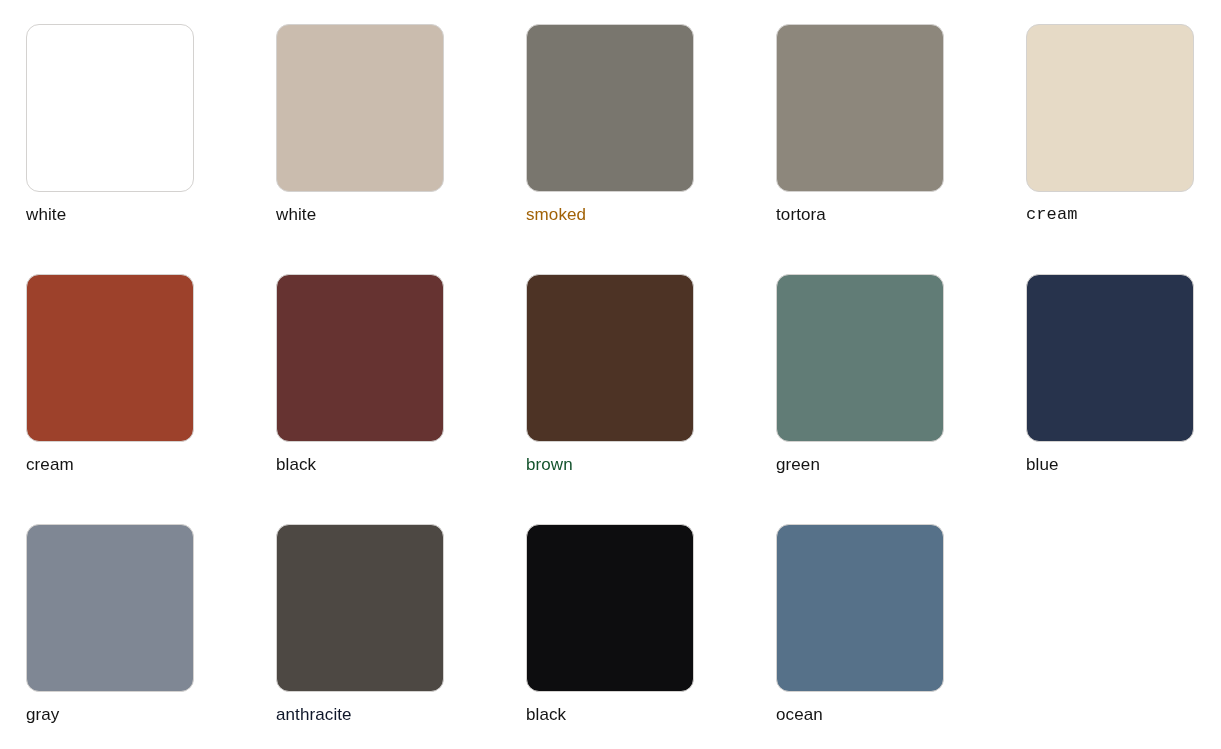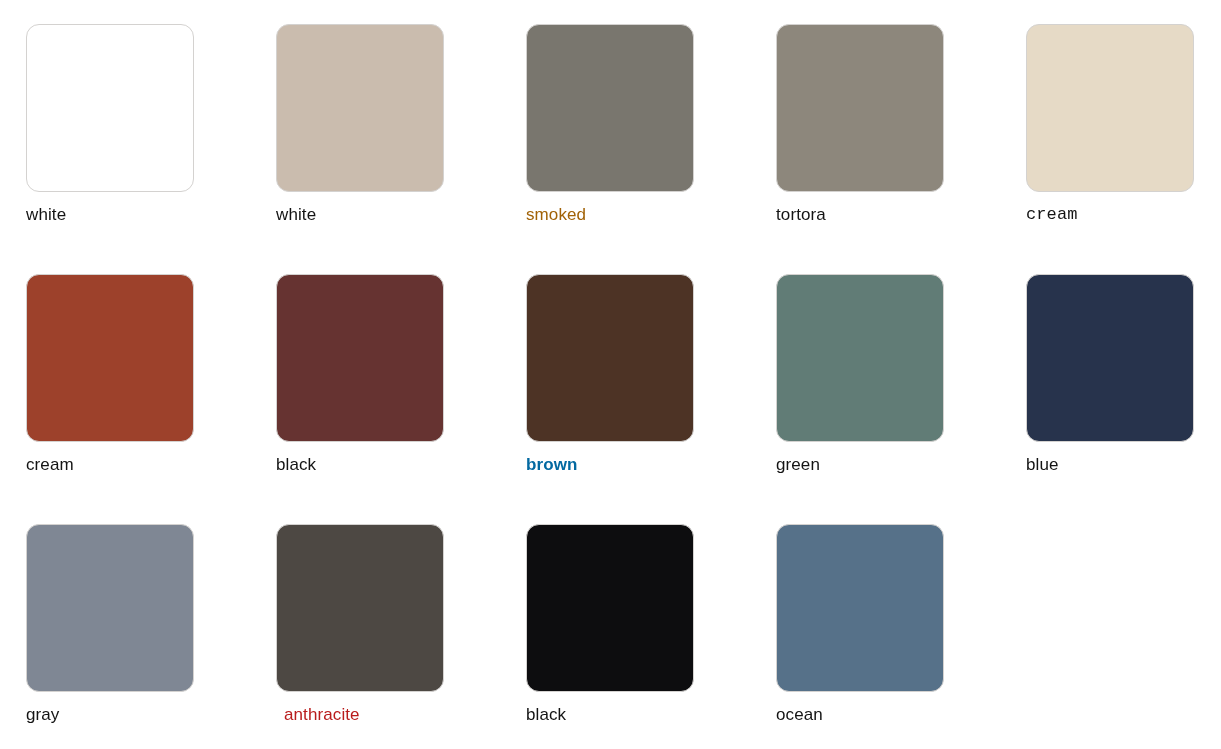--- a/index.html
+++ b/index.html
@@ -84,37 +84,37 @@
     <div class="swatch-cell">
       <div class="swatch-chip" style="background-color: rgb(157, 65, 43); border-color: rgb(212, 210, 208);"></div>
       <div class="swatch-label" style="color: rgb(20, 20, 20);">cream</div>
     </div>
     <div class="swatch-cell">
       <div class="swatch-chip" style="background-color: rgb(102, 51, 49); border-color: rgb(212, 210, 208);"></div>
       <div class="swatch-label" style="color: rgb(20, 20, 20);">black</div>
     </div>
     <div class="swatch-cell">
       <div class="swatch-chip" style="background-color: rgb(77, 51, 37); border-color: rgb(212, 210, 208);"></div>
-      <div class="swatch-label" style="color: #0369a1; font-weight: bold;">brown</div>
+      <div class="swatch-label" style="color: #14532d;">brown</div>
     </div>
     <div class="swatch-cell">
       <div class="swatch-chip" style="background-color: rgb(97, 124, 118); border-color: rgb(212, 210, 208);"></div>
       <div class="swatch-label" style="color: rgb(20, 20, 20);">green</div>
     </div>
     <div class="swatch-cell">
       <div class="swatch-chip" style="background-color: rgb(39, 51, 76); border-color: rgb(212, 210, 208);"></div>
       <div class="swatch-label" style="color: rgb(20, 20, 20);">blue</div>
     </div>
     <div class="swatch-cell">
       <div class="swatch-chip" style="background-color: rgb(127, 135, 148); border-color: rgb(212, 210, 208);"></div>
       <div class="swatch-label" style="color: rgb(20, 20, 20);">gray</div>
     </div>
     <div class="swatch-cell">
       <div class="swatch-chip" style="background-color: rgb(77, 72, 67); border-color: rgb(212, 210, 208);"></div>
-      <div class="swatch-label" style="color: #b91c1c; margin-left: 8px;">anthracite</div>
+      <div class="swatch-label" style="color: #0f172a;">anthracite</div>
     </div>
     <div class="swatch-cell">
       <div class="swatch-chip" style="background-color: rgb(13, 13, 15); border-color: rgb(212, 210, 208);"></div>
       <div class="swatch-label" style="color: rgb(20, 20, 20);">black</div>
     </div>
     <div class="swatch-cell">
       <div class="swatch-chip" style="background-color: rgb(86, 113, 137); border-color: rgb(212, 210, 208);"></div>
       <div class="swatch-label" style="color: rgb(20, 20, 20);">ocean</div>
     </div>
   </div>

